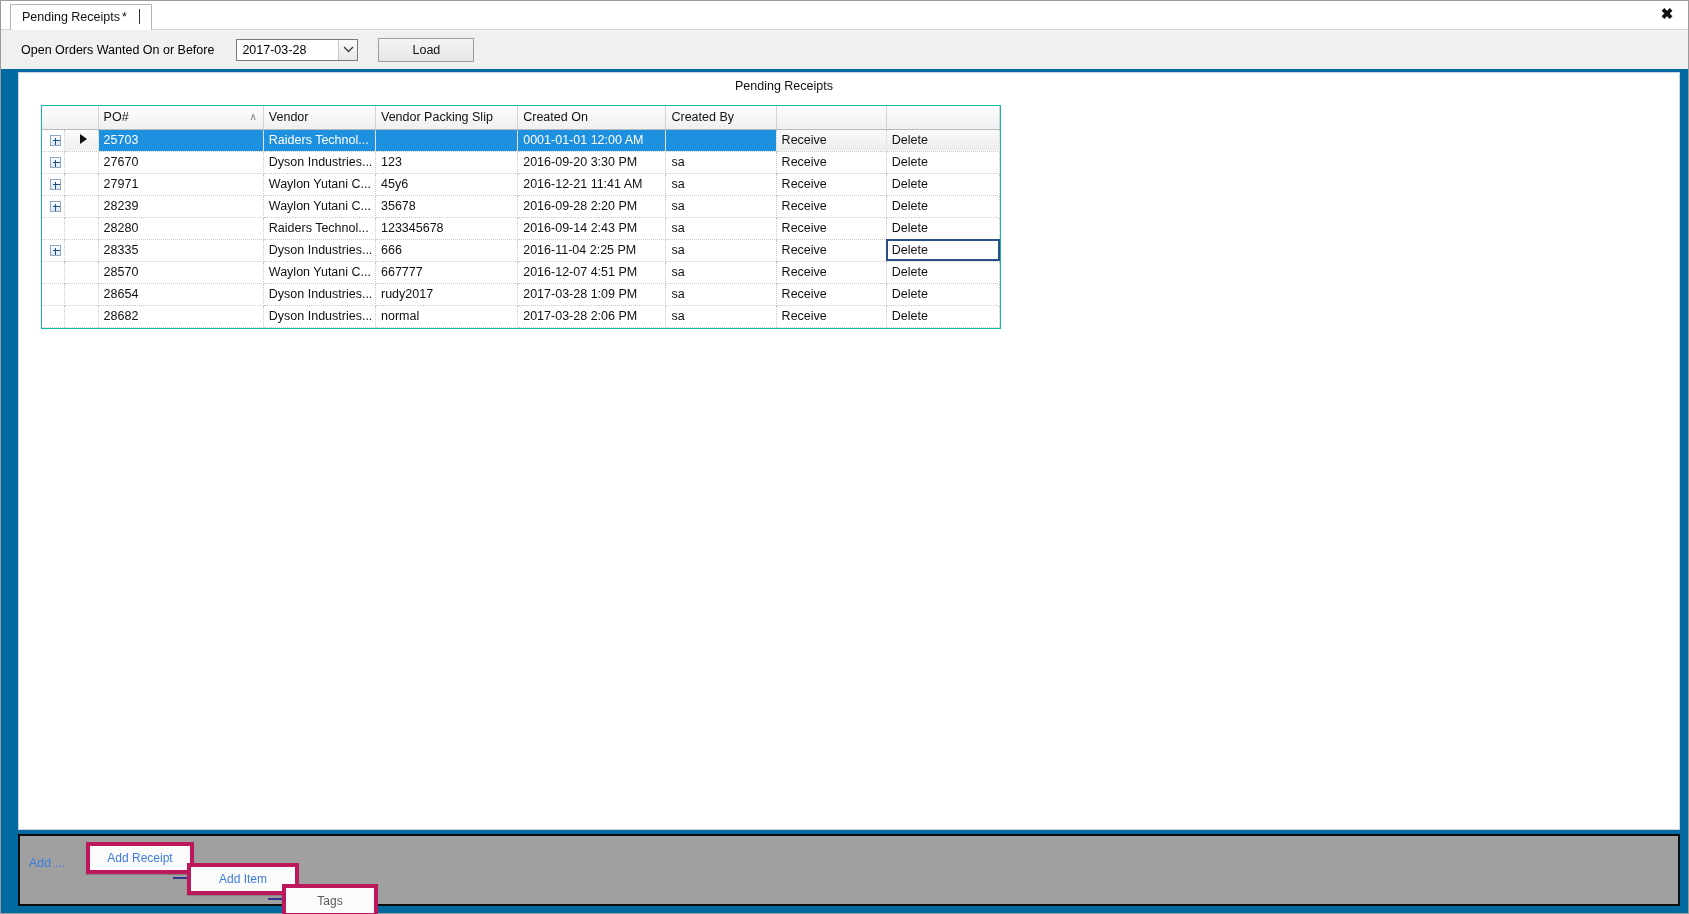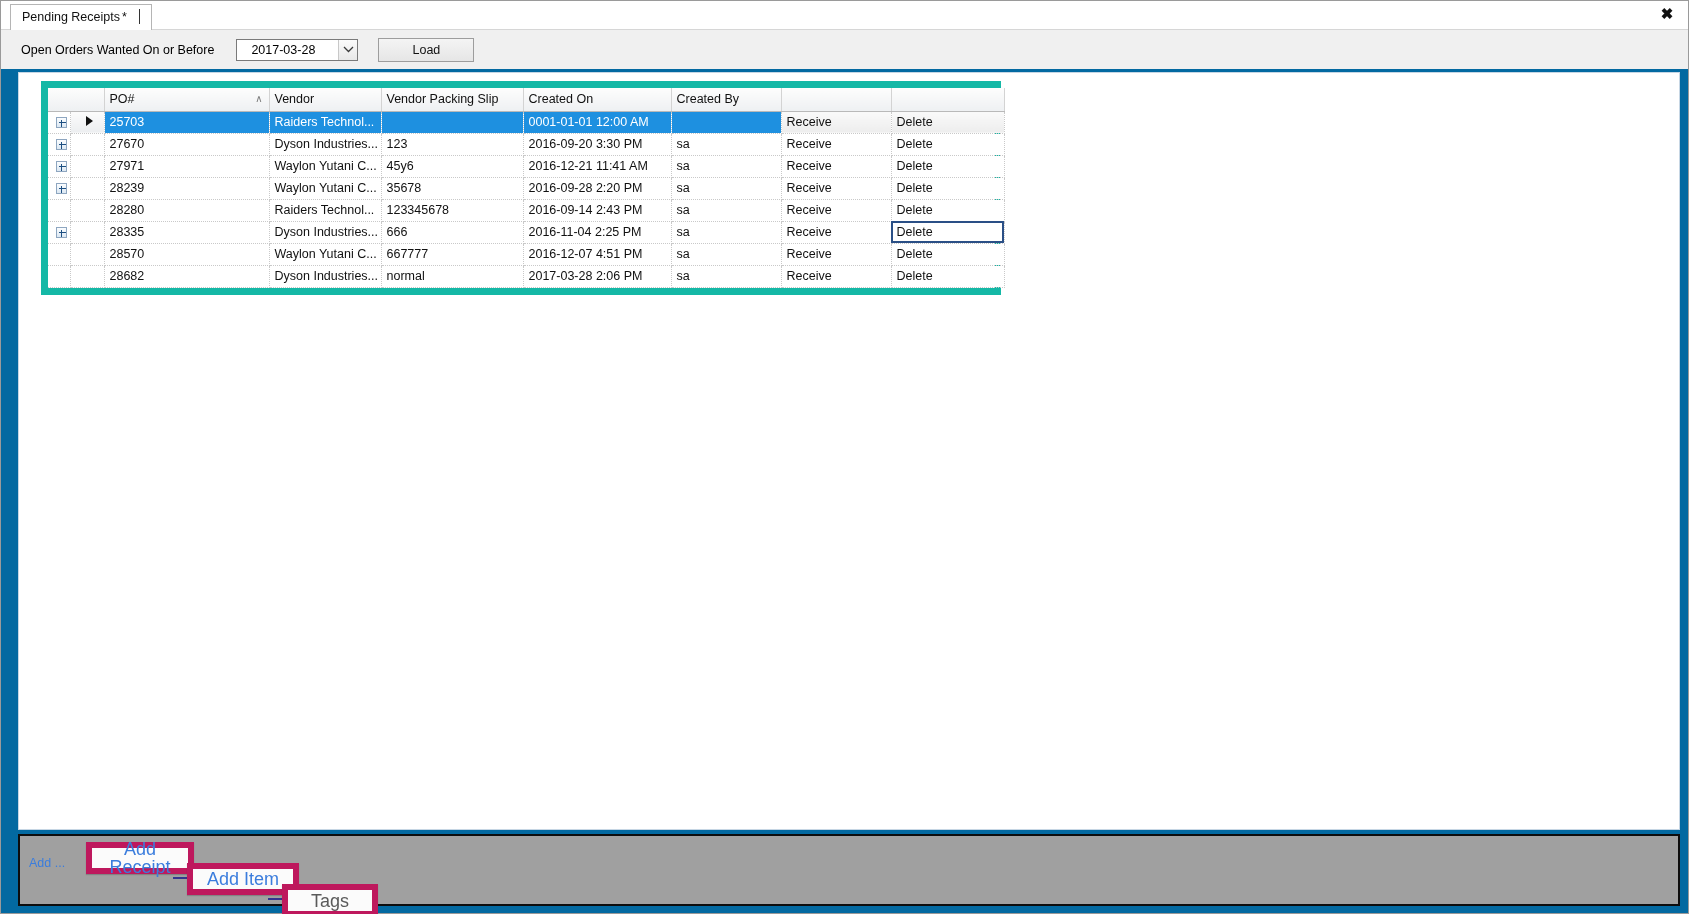--- a/index.html
+++ b/index.html
@@ -89,21 +89,20 @@
     background: #ffffff;
     border: 1px solid #7a7a7a;
     display: flex;
     align-items: center;
     position: relative;
   }
   .combo .val {
     padding-left: 5px;
     font-size: 12.5px;
     flex: 1;
-    margin-left: 9px;
   }
   .combo .drop {
     width: 19px;
     height: 20px;
     border-left: 1px solid #c8c8c8;
     background: linear-gradient(#fbfbfb, #e8e8e8);
     display: flex;
     align-items: center;
     justify-content: center;
   }
@@ -135,23 +134,23 @@
     font-size: 12.5px;
     padding-top: 6px;
     color: #111;
     width: 1530px;
   }
 
   
   .grid {
     position: absolute;
     left: 22px;
-    top: 8px;
+    top: 32px;
     width: 960px;
-    border: 7px solid #14b8a6;
+    border: 1px solid #14b8a6;
     background: #ffffff;
   }
   table.dg {
     border-collapse: collapse;
     width: 100%;
     table-layout: fixed;
     font-size: 12.5px;
   }
   table.dg th {
     background: linear-gradient(#fdfdfd, #eef0f2);
@@ -264,23 +263,23 @@
   }
   .addlabel {
     position: absolute;
     left: 9px; top: 20px;
     color: #3b7ddd;
     font-size: 12.5px;
   }
   .tbtn {
     position: absolute;
     background: #fbfbfb;
-    border: 6px solid #be185d;
+    border: 4px solid #be185d;
     box-shadow: 0 1px 1px rgba(0,0,0,.18);
-    font-size: 18px;
+    font-size: 12px;
     text-align: center;
     color: #3b7ddd;
     line-height: 1;
     display: flex;
     align-items: center;
     justify-content: center;
     cursor: default;
   }
   #btn-add-receipt { left: 66px; top: 6px;  width: 108px; height: 32px; }
   #btn-add-item    { left: 167px; top: 27px; width: 112px;  height: 32px; }
@@ -425,20 +424,31 @@
               <td>Waylon Yutani C...</td>
               <td>667777</td>
               <td>2016-12-07 4:51 PM</td>
               <td>sa</td>
               <td class="actioncell">Receive</td>
               <td class="actioncell">Delete</td>
             </tr>
             <tr>
               <td class="expander"></td>
               <td class="rowhdr"></td>
+              <td>28654</td>
+              <td>Dyson Industries...</td>
+              <td>rudy2017</td>
+              <td>2017-03-28 1:09 PM</td>
+              <td>sa</td>
+              <td class="actioncell">Receive</td>
+              <td class="actioncell">Delete</td>
+            </tr>
+            <tr>
+              <td class="expander"></td>
+              <td class="rowhdr"></td>
               <td>28682</td>
               <td>Dyson Industries...</td>
               <td>normal</td>
               <td>2017-03-28 2:06 PM</td>
               <td>sa</td>
               <td class="actioncell">Receive</td>
               <td class="actioncell">Delete</td>
             </tr>
           </tbody>
       </table>

